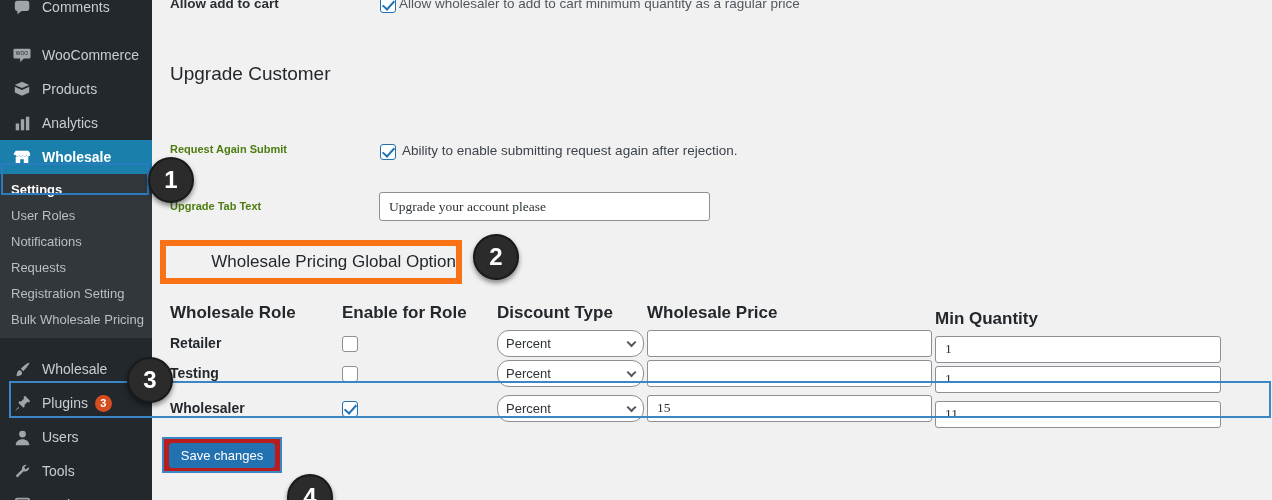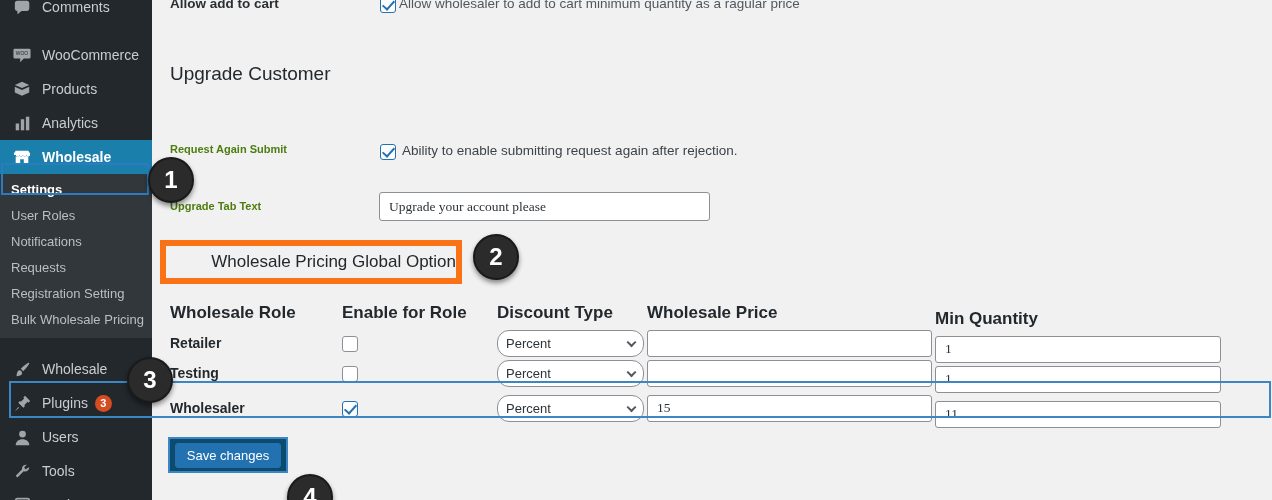--- a/index.html
+++ b/index.html
@@ -189,25 +189,25 @@
 
   #row-highlight {
     position: absolute; left: 9px; top: 381px;
     width: 1262px; height: 37px;
     border: 2px solid #3b86c4;
     pointer-events: none;
   }
 
   
   #save-box {
-    position: absolute; left: 16px; top: 437px;
+    position: absolute; left: 10px; top: 437px;
     width: 120px; height: 36px;
     border: 2px solid #3b86c4;
     display: flex; align-items: center; justify-content: center;
-    background: #0c4a6e;
+    background: #b91c1c;
   }
   #save-btn {
     background: #2271b1;
     color: #fff;
     border: 1px solid #2271b1;
     border-radius: 3px;
     font-family: "Liberation Sans", sans-serif;
     font-size: 13px;
     padding: 4px 11px;
     cursor: pointer;

